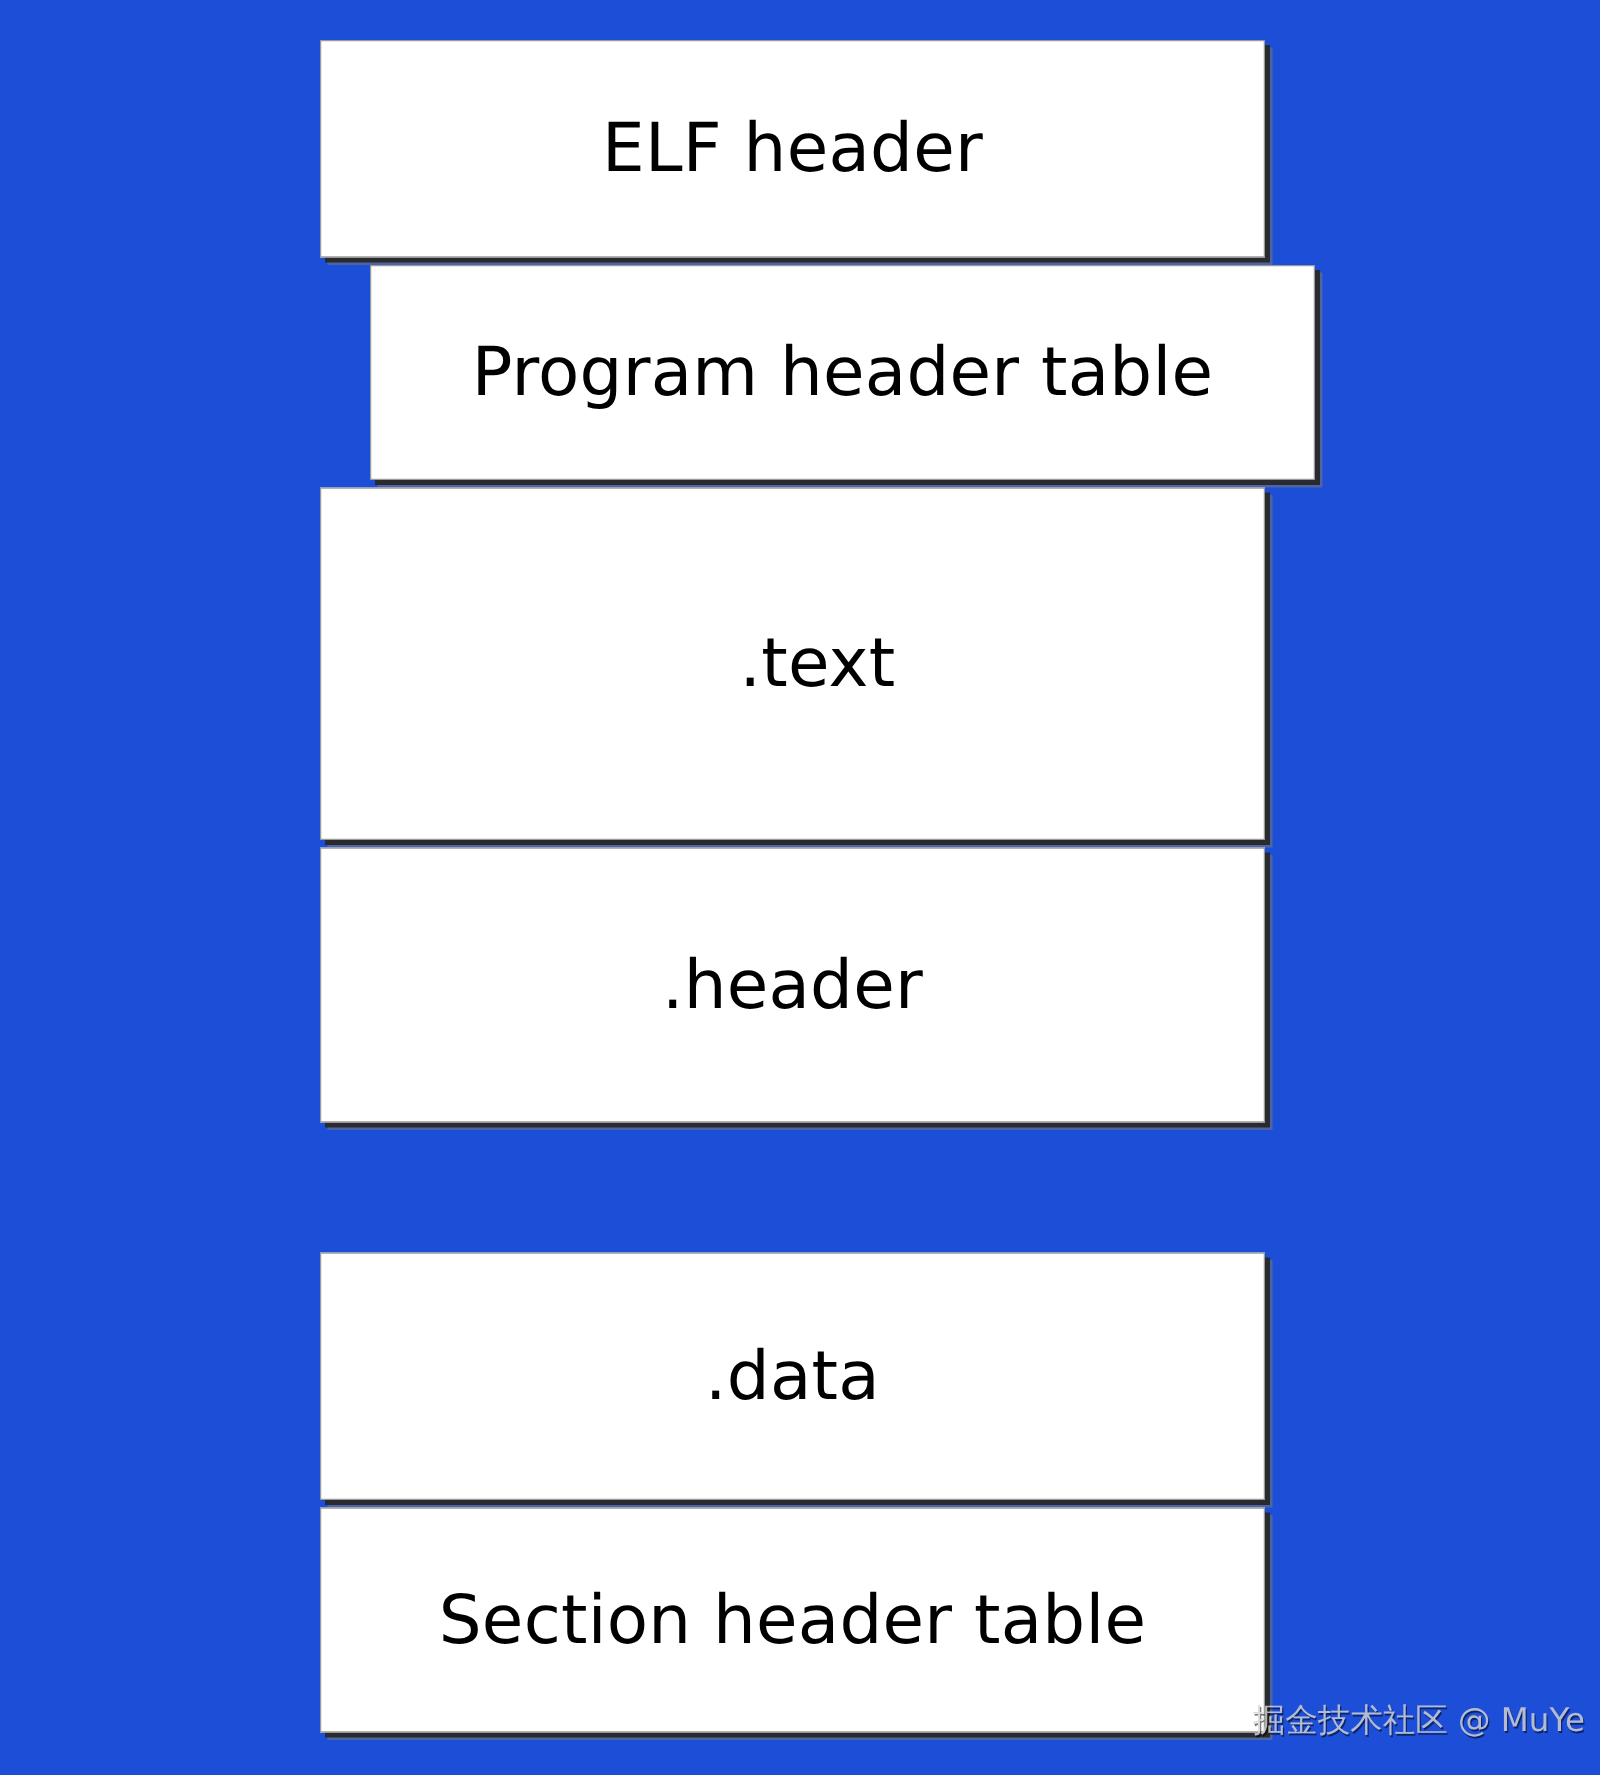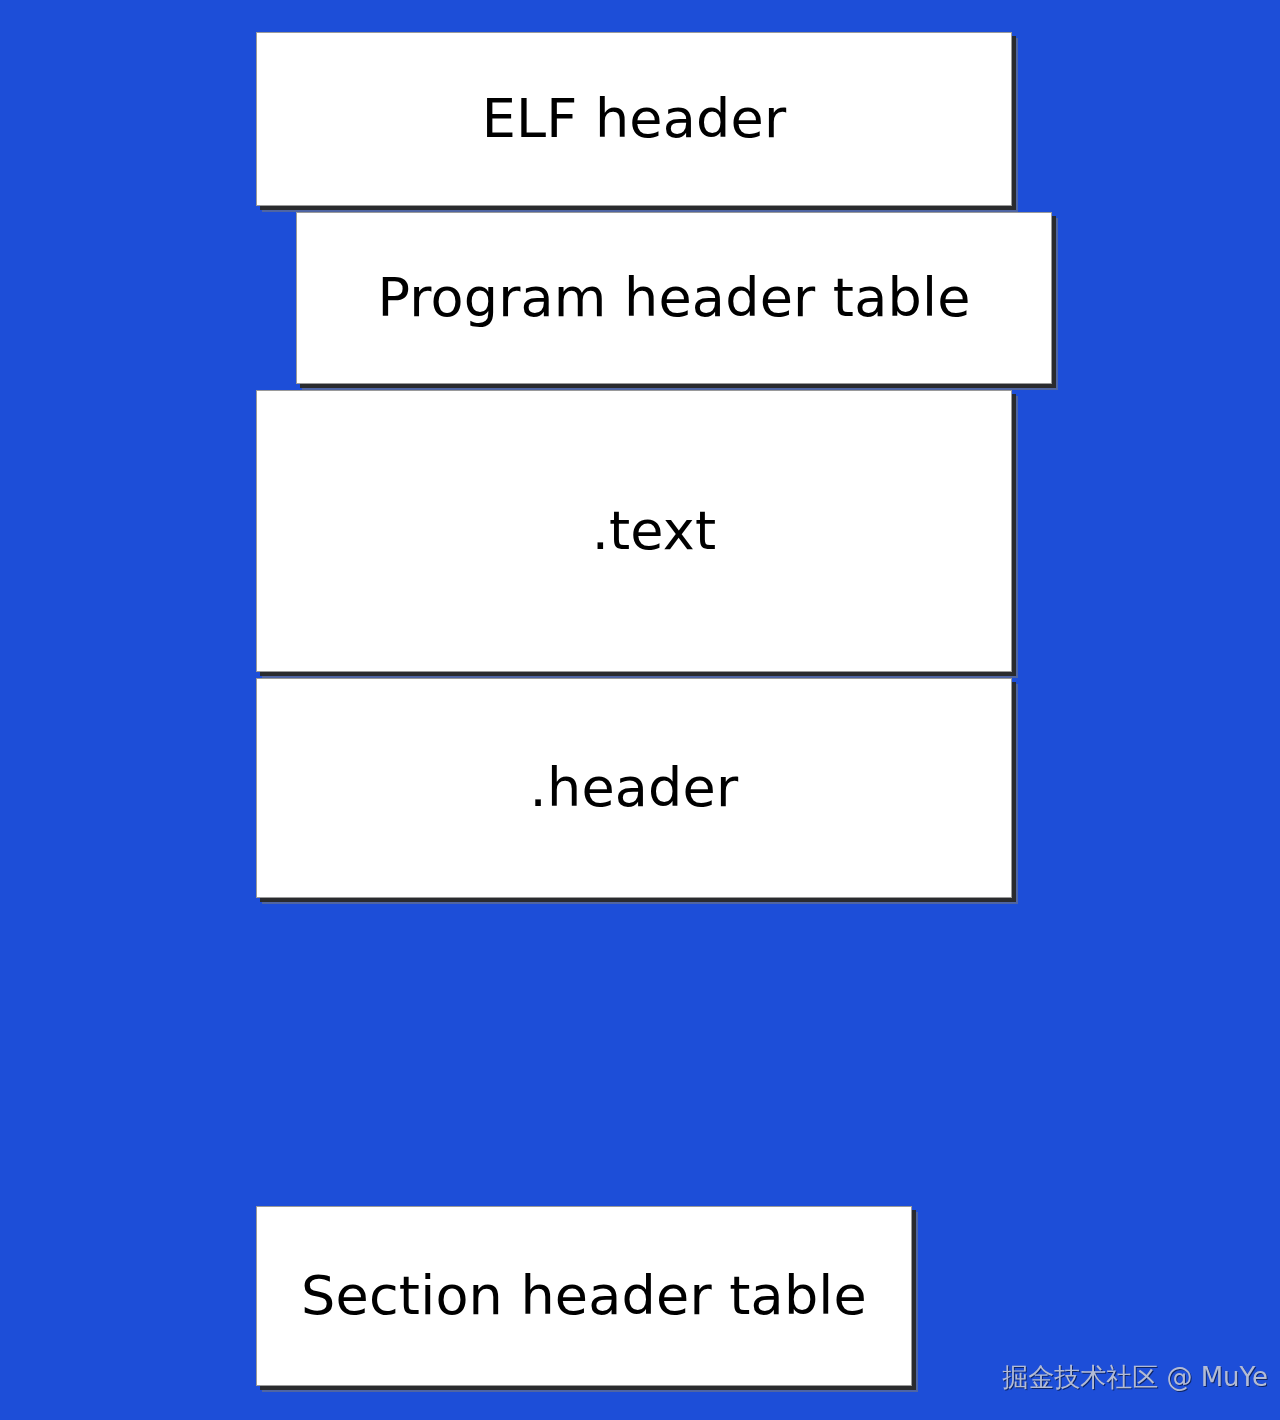--- a/index.html
+++ b/index.html
@@ -46,21 +46,21 @@
     white-space: nowrap;
     font-family: "DejaVu Sans", "Liberation Sans", sans-serif;
   }
 
   
   #blk-elf-header        { left: 256px; top: 32px;   width: 756px; height: 174px; }
   #blk-program-header    { left: 256px; top: 212px;  width: 756px; height: 172px; margin-left: 40px; }
   #blk-text              { left: 256px; top: 390px;  width: 756px; height: 282px; padding-left: 40px; }
   #blk-rodata            { left: 256px; top: 678px;  width: 756px; height: 220px; }
   #blk-data              { left: 256px; top: 1002px; width: 756px; height: 198px; }
-  #blk-section-header    { left: 256px; top: 1206px; width: 656px; height: 180px; }
+  #blk-section-header    { left: 256px; top: 1206px; width: 756px; height: 180px; }
 
   
   #watermark {
     position: absolute;
     right: 12px;
     bottom: 30px;
     color: #d4d4d4;
     opacity: 0.82;
     font-size: 26px;
     line-height: 1;
@@ -84,20 +84,23 @@
   </div>
 
   <div class="elf-block" id="blk-text">
     <span class="label">.text</span>
   </div>
 
   <div class="elf-block" id="blk-rodata">
     <span class="label">.header</span>
   </div>
 
+  <div class="elf-block" id="blk-data">
+    <span class="label">.data</span>
+  </div>
 
   <div class="elf-block" id="blk-section-header">
     <span class="label">Section header table</span>
   </div>
 
   <div id="watermark">掘金技术社区 @ MuYe</div>
 
 </div>
 
 </body></html>

